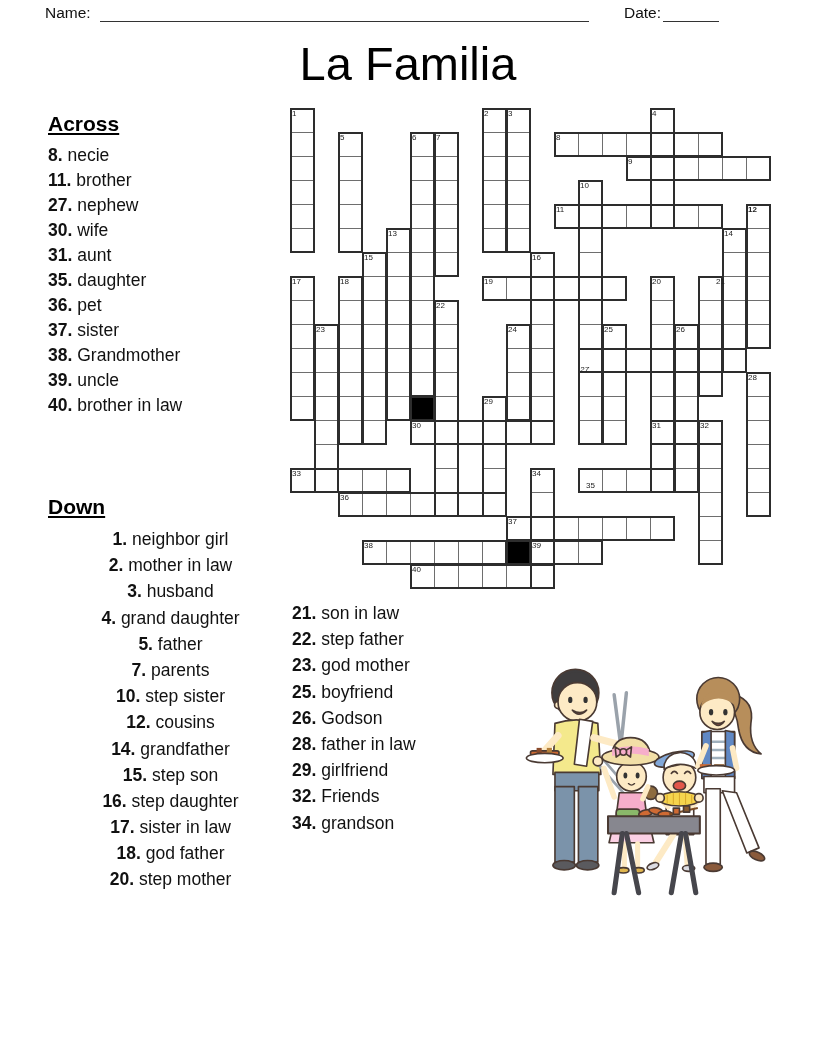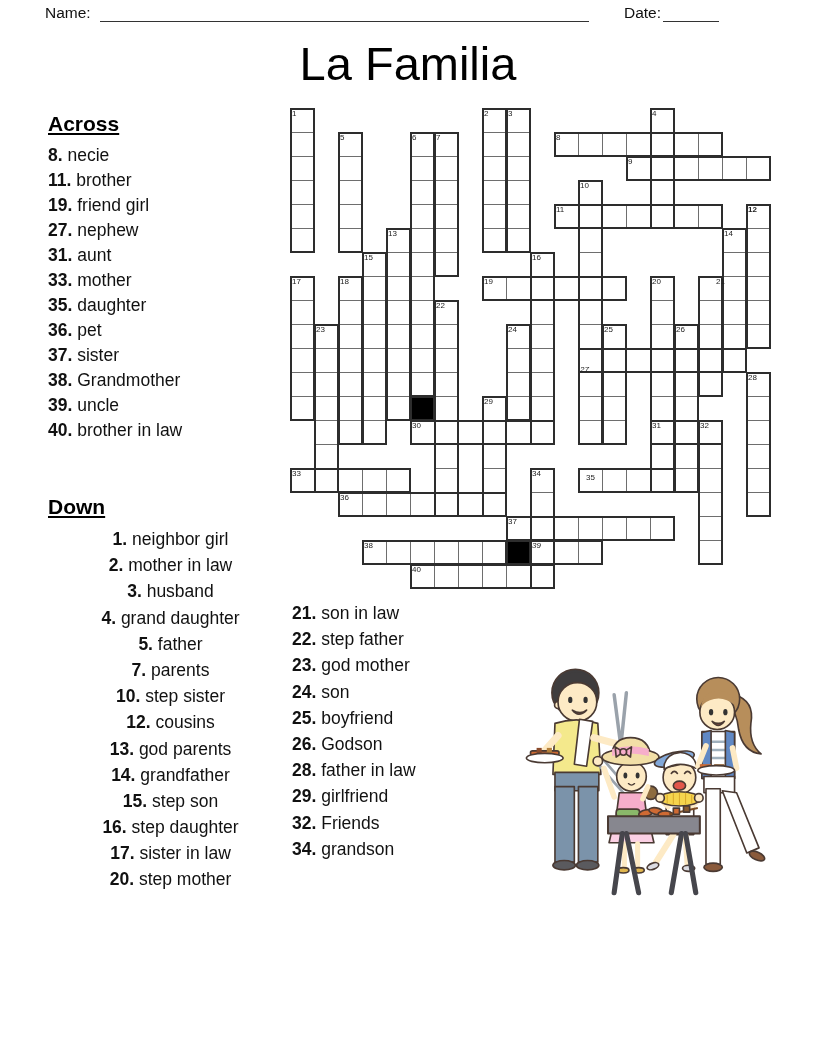--- a/index.html
+++ b/index.html
@@ -56,54 +56,52 @@
   <span id="name-line" class="hdr-line"></span>
   <span id="date-label" class="hdr-label">Date:</span>
   <span id="date-line" class="hdr-line"></span>
 
   <div id="title">La Familia</div>
 
   <div id="across-h" class="section-h">Across</div>
   <div id="across-list" class="clue-list">
       <div class="clue"><span class="cnum">8. </span><span>necie</span></div>
       <div class="clue"><span class="cnum">11. </span><span>brother</span></div>
-      <div class="clue"><span class="cnum">19. </span><span>friend girl</span></div>
       <div class="clue"><span class="cnum">27. </span><span>nephew</span></div>
+      <div class="clue"><span class="cnum">30. </span><span>wife</span></div>
       <div class="clue"><span class="cnum">31. </span><span>aunt</span></div>
-      <div class="clue"><span class="cnum">33. </span><span>mother</span></div>
       <div class="clue"><span class="cnum">35. </span><span>daughter</span></div>
       <div class="clue"><span class="cnum">36. </span><span>pet</span></div>
       <div class="clue"><span class="cnum">37. </span><span>sister</span></div>
       <div class="clue"><span class="cnum">38. </span><span>Grandmother</span></div>
       <div class="clue"><span class="cnum">39. </span><span>uncle</span></div>
       <div class="clue"><span class="cnum">40. </span><span>brother in law</span></div>
     </div>
 
   <div id="down-h" class="section-h">Down</div>
   <div id="downleft-list" class="clue-list">
       <div class="clue"><span class="cnum">1. </span><span>neighbor girl</span></div>
       <div class="clue"><span class="cnum">2. </span><span>mother in law</span></div>
       <div class="clue"><span class="cnum">3. </span><span>husband</span></div>
       <div class="clue"><span class="cnum">4. </span><span>grand daughter</span></div>
       <div class="clue"><span class="cnum">5. </span><span>father</span></div>
       <div class="clue"><span class="cnum">7. </span><span>parents</span></div>
       <div class="clue"><span class="cnum">10. </span><span>step sister</span></div>
       <div class="clue"><span class="cnum">12. </span><span>cousins</span></div>
-      <div class="clue"><span class="cnum">13. </span><span>god parents</span></div>
       <div class="clue"><span class="cnum">14. </span><span>grandfather</span></div>
       <div class="clue"><span class="cnum">15. </span><span>step son</span></div>
       <div class="clue"><span class="cnum">16. </span><span>step daughter</span></div>
       <div class="clue"><span class="cnum">17. </span><span>sister in law</span></div>
+      <div class="clue"><span class="cnum">18. </span><span>god father</span></div>
       <div class="clue"><span class="cnum">20. </span><span>step mother</span></div>
     </div>
   <div id="downright-list" class="clue-list">
       <div class="clue"><span class="cnum">21. </span><span>son in law</span></div>
       <div class="clue"><span class="cnum">22. </span><span>step father</span></div>
       <div class="clue"><span class="cnum">23. </span><span>god mother</span></div>
-      <div class="clue"><span class="cnum">24. </span><span>son</span></div>
       <div class="clue"><span class="cnum">25. </span><span>boyfriend</span></div>
       <div class="clue"><span class="cnum">26. </span><span>Godson</span></div>
       <div class="clue"><span class="cnum">28. </span><span>father in law</span></div>
       <div class="clue"><span class="cnum">29. </span><span>girlfriend</span></div>
       <div class="clue"><span class="cnum">32. </span><span>Friends</span></div>
       <div class="clue"><span class="cnum">34. </span><span>grandson</span></div>
     </div>
 
   <div id="grid">
       <div class="gcell" style="left: 0px; top: 0px;"></div>
@@ -336,21 +334,21 @@
       <div class="gcell" style="left: 72px; top: 360px;"></div>
       <div class="gcell" style="left: 96px; top: 360px;"></div>
       <div class="gcell" style="left: 240px; top: 360px;"></div>
       <span class="gnum" style="left: 240px; top: 360px;">34</span>
       <div class="gcell" style="left: 240px; top: 384px;"></div>
       <div class="gcell" style="left: 240px; top: 408px;"></div>
       <div class="gcell" style="left: 240px; top: 432px;"></div>
       <span class="gnum" style="left: 240px; top: 432px; font-style: italic;">39</span>
       <div class="gcell" style="left: 240px; top: 456px;"></div>
       <div class="gcell" style="left: 288px; top: 360px;"></div>
-      <span class="gnum" style="left: 288px; top: 364px; margin-left: 6px;">35</span>
+      <span class="gnum" style="left: 288px; top: 372px; margin-left: 6px;">35</span>
       <div class="gcell" style="left: 312px; top: 360px;"></div>
       <div class="gcell" style="left: 336px; top: 360px;"></div>
       <div class="gcell" style="left: 48px; top: 384px;"></div>
       <span class="gnum" style="left: 48px; top: 384px;">36</span>
       <div class="gcell" style="left: 72px; top: 384px;"></div>
       <div class="gcell" style="left: 96px; top: 384px;"></div>
       <div class="gcell" style="left: 120px; top: 384px;"></div>
       <div class="gcell" style="left: 168px; top: 384px;"></div>
       <div class="gcell" style="left: 216px; top: 408px;"></div>
       <span class="gnum" style="left: 216px; top: 408px;">37</span>

